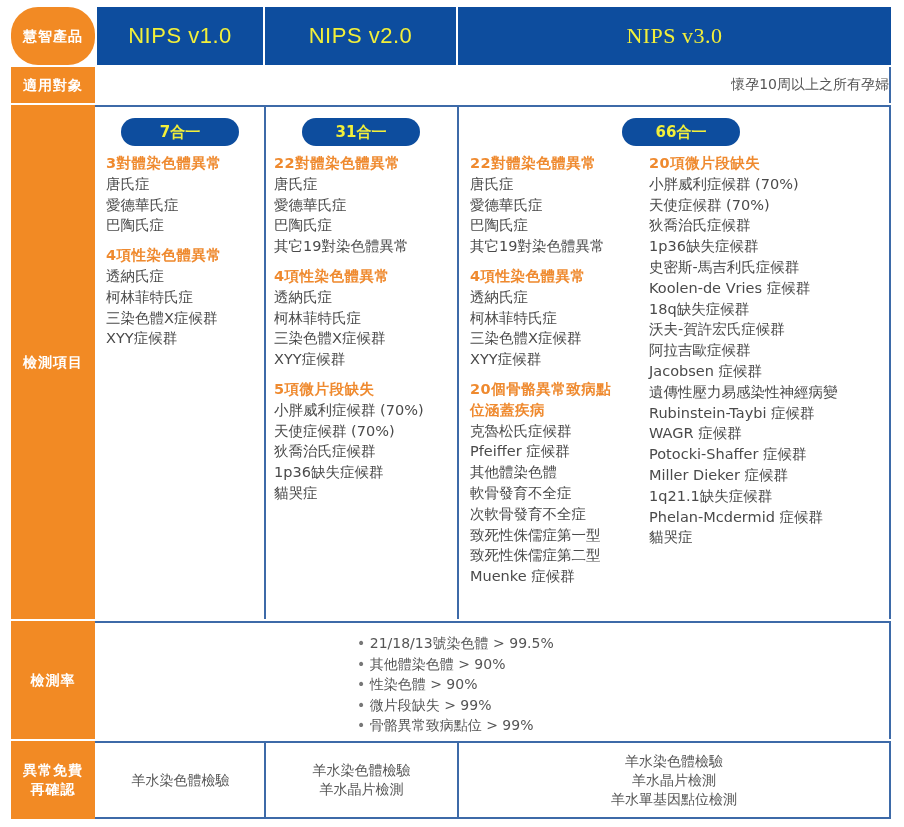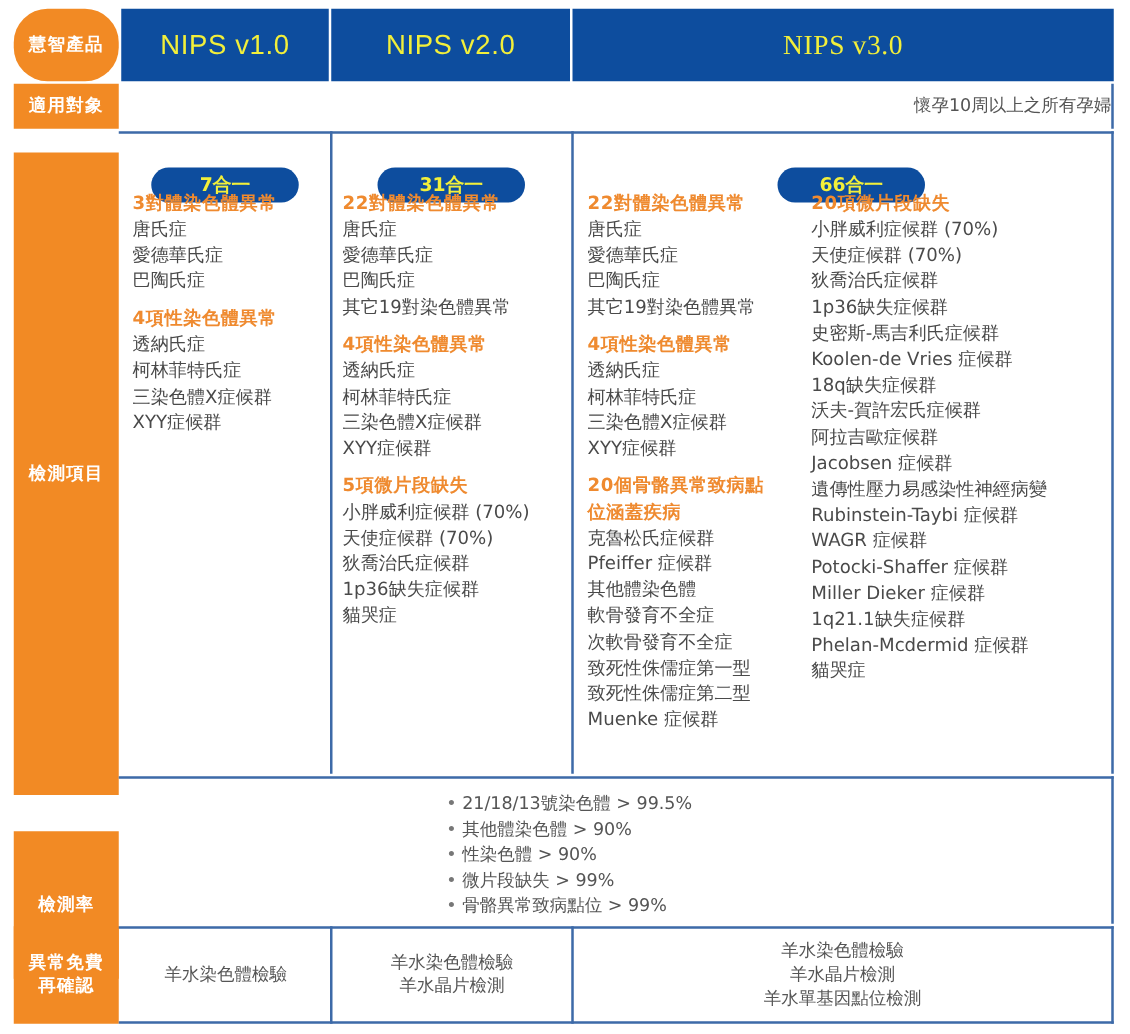--- a/index.html
+++ b/index.html
@@ -22,21 +22,21 @@
     position: absolute; top: 0; height: 58px; background: #0d4d9e;
     color: #f2ef3a; font-size: 22px; display: flex; align-items: center; justify-content: center;
     font-family: "Liberation Sans", sans-serif; letter-spacing: 0.5px;
   }
 
   .target-text { font-size: 14px; color: #555; }
 
   .pill {
     position: absolute; height: 28px; border-radius: 14px; background: #0d4d9e;
     color: #f2ef3a; font-size: 15px; font-weight: bold;
-    display: flex; align-items: center; justify-content: center; margin-top: 16px;
+    display: flex; align-items: center; justify-content: center;
   }
   .block { position: absolute; font-size: 14.5px; color: #4a4a4a; line-height: 20.8px; }
   .block .sec { color: #ef8a2f; font-weight: bold; letter-spacing: 0.5px; }
   .block .gap { height: 9px; }
   .block .itm { white-space: nowrap; }
 
   .rates { position: absolute; font-size: 14px; color: #555; line-height: 20.5px; }
   .rates .r::before { content: "• "; color: #777; }
 
   .conf { position: absolute; font-size: 14px; color: #555; line-height: 19px; text-align: center; display:flex; flex-direction:column; align-items:center; justify-content:center; }
@@ -54,21 +54,21 @@
   </div>
 
   <div class="row" style="top:60px;height:36px;">
     <div class="lab" style="top:0;height:36px;">適用對象</div>
     <div class="cell" style="left:84px;top:0;width:796px;height:36px;border-right-width:2px;display:flex;align-items:center;justify-content:flex-end;">
       <span class="target-text">懷孕10周以上之所有孕婦</span>
     </div>
   </div>
 
   <div class="row" style="top:98px;height:514px;">
-    <div class="lab" style="top:0;height:514px;margin-top:17px;">檢測項目</div>
+    <div class="lab" style="top:0;height:514px;">檢測項目</div>
     <div class="cell" style="left:84px;top:0;width:796px;height:514px;border-top-width:2px;border-right-width:2px;"></div>
     <div style="position:absolute;left:253px;top:0;width:2px;height:514px;background:#3d6aa8;"></div>
     <div style="position:absolute;left:446px;top:0;width:2px;height:514px;background:#3d6aa8;"></div>
 
     <div class="pill" style="left:110px;top:13px;width:118px;">7合一</div>
     <div class="block" style="left:95px;top:48px;">
       <div class="sec">3對體染色體異常</div>
       <div class="itm">唐氏症</div>
       <div class="itm">愛德華氏症</div>
       <div class="itm">巴陶氏症</div>
@@ -144,21 +144,21 @@
       <div class="itm">WAGR 症候群</div>
       <div class="itm">Potocki-Shaffer 症候群</div>
       <div class="itm">Miller Dieker 症候群</div>
       <div class="itm">1q21.1缺失症候群</div>
       <div class="itm">Phelan-Mcdermid 症候群</div>
       <div class="itm">貓哭症</div>
     </div>
   </div>
 
   <div class="row" style="top:614px;height:118px;">
-    <div class="lab" style="top:0;height:118px;margin-top:44px;">檢測率</div>
+    <div class="lab" style="top:0;height:118px;">檢測率</div>
     <div class="cell" style="left:84px;top:0;width:796px;height:118px;border-top-width:2px;border-right-width:2px;"></div>
     <div class="rates" style="left:346px;top:12px;">
       <div class="r">21/18/13號染色體 &gt; 99.5%</div>
       <div class="r">其他體染色體 &gt; 90%</div>
       <div class="r">性染色體 &gt; 90%</div>
       <div class="r">微片段缺失 &gt; 99%</div>
       <div class="r">骨骼異常致病點位 &gt; 99%</div>
     </div>
   </div>
 

